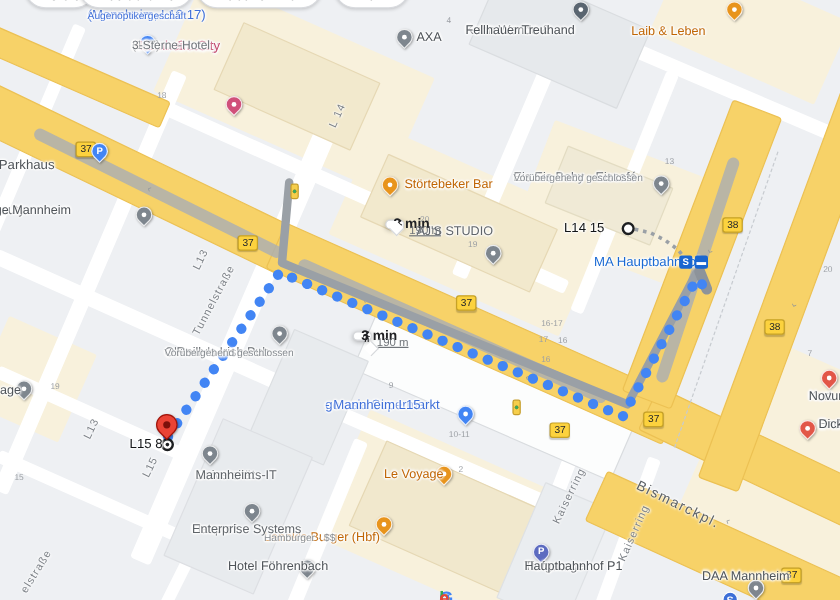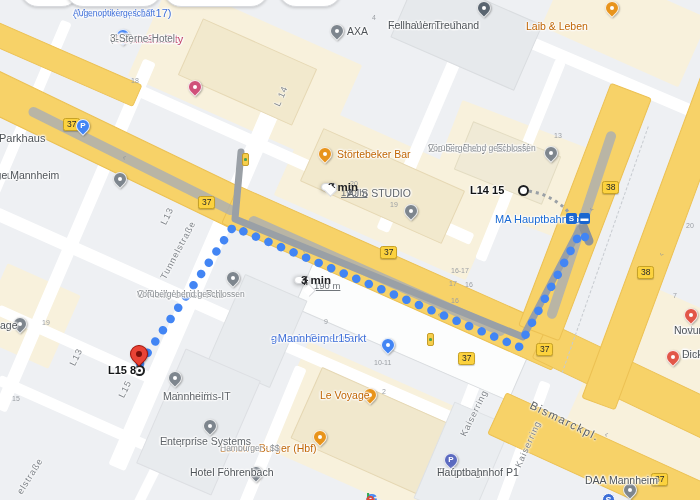--- a/index.html
+++ b/index.html
@@ -35,21 +35,21 @@
   .plabel{width:150px;line-height:10.5px;font-size:10.5px;white-space:nowrap;
           text-shadow:0 0 2px #fff,0 0 3px #fff,0 1px 2px #fff,0 -1px 2px #fff,1px 0 2px #fff,-1px 0 2px #fff;}
   .plabel div{position:static;}
   .t-gray{color:#5f6469;}  .t-dark{color:#4e5358;}
   .t-sub{color:#878c91;font-size:8.5px;}
   .t-blue{color:#3f6fd8;}  .t-hbf{color:#1a6ad4;font-size:11px;}
   .t-orange{color:#c06504;} .t-pink{color:#c0466a;}
   .t-big{font-size:11px;}
   .t-rate{color:#70757a;font-size:10px;}
   .t-rate .star{color:#e7711b;}
-  .boldblk{color:#121416;font-weight:bold;font-size:11px;white-space:nowrap;
+  .boldblk{color:#121416;font-weight:normal;font-size:11px;white-space:nowrap;
            text-shadow:0 0 2px #fff,0 1px 2px #fff,0 -1px 2px #fff,1px 0 2px #fff,-1px 0 2px #fff;}
   .ticon{width:11px;height:11px;background:#1a66d0;border-radius:2px;color:#fff;
          font-size:8px;font-weight:bold;display:flex;align-items:center;justify-content:center;line-height:11px;}
   .scircle{width:13px;height:13px;border-radius:50%;background:#3d6fd7;color:#fff;font-weight:bold;
            font-size:9px;display:flex;align-items:center;justify-content:center;border:1px solid #fff;}
   .tlight{width:7px;height:13px;background:#f6ce4b;border:1px solid #c59d2a;border-radius:2px;
           display:flex;flex-direction:column;align-items:center;justify-content:space-around;}
   .tlight i{position:static;width:3px;height:3px;border-radius:50%;display:block;}
   .tooltip{background:#fff;border:1px solid #d6d8db;border-radius:4px;
            box-shadow:0 1px 4px rgba(0,0,0,.3);padding:3px 8px 3px 6px;white-space:nowrap;z-index:40;}

